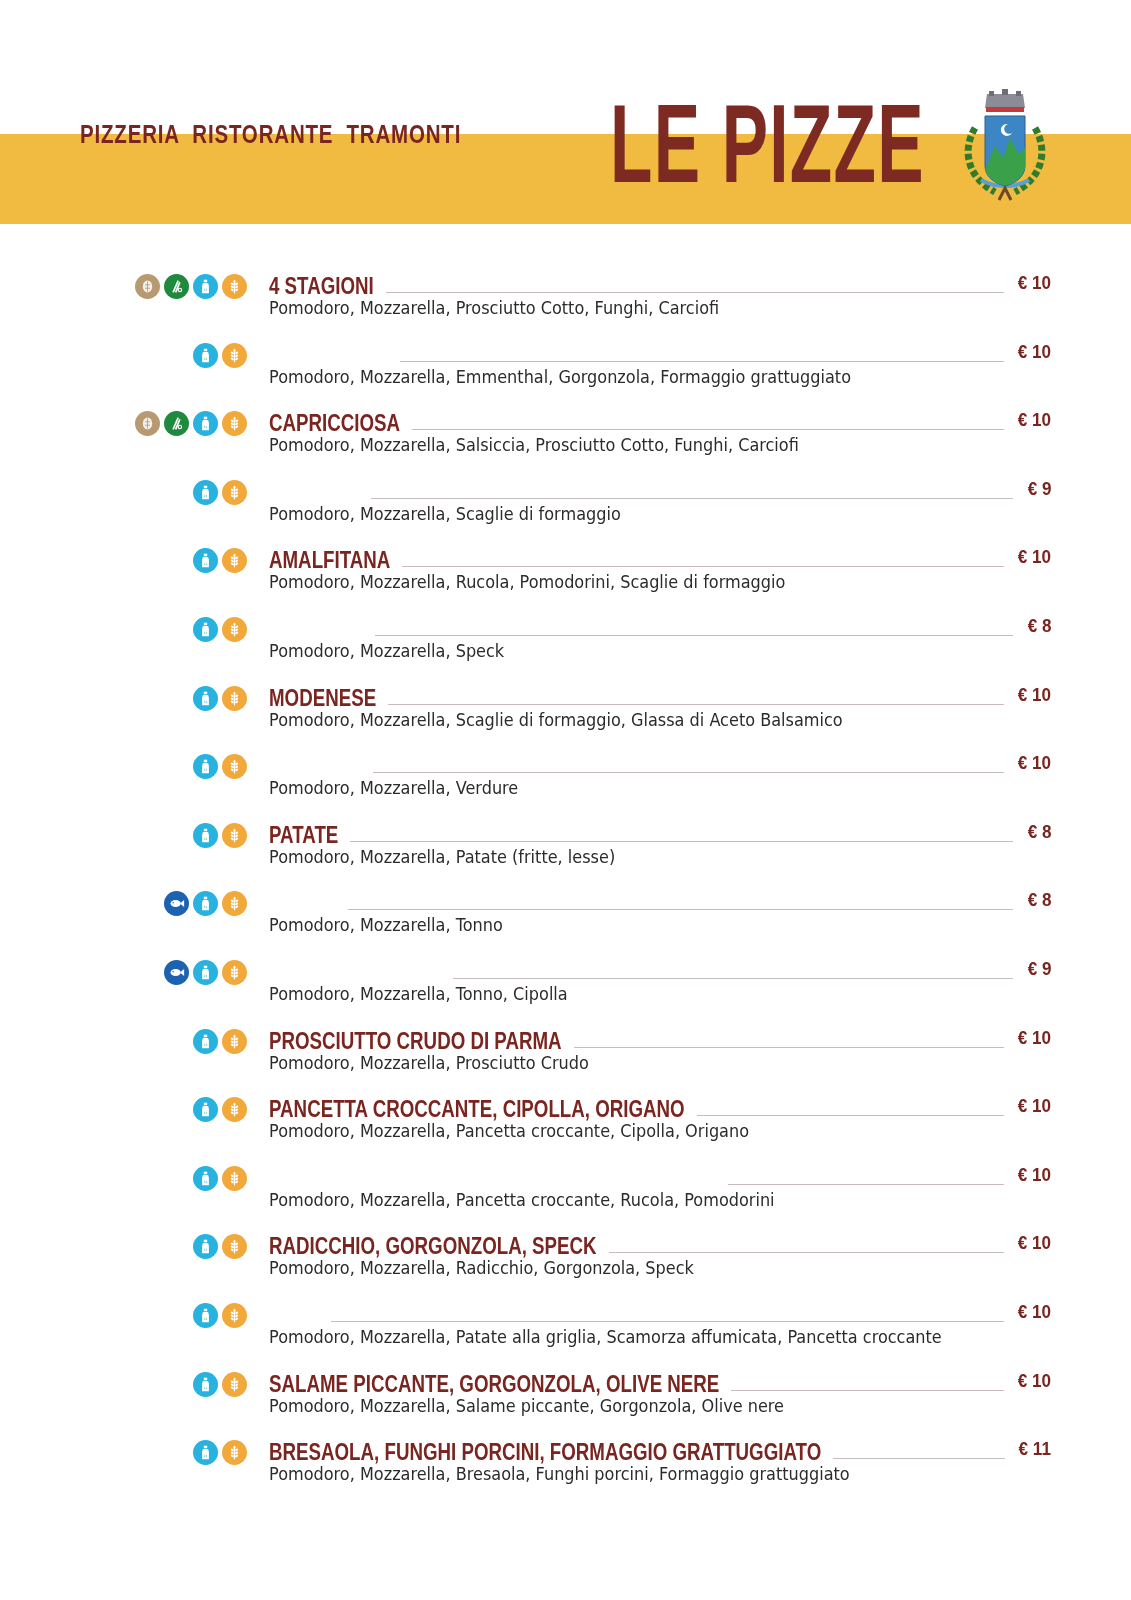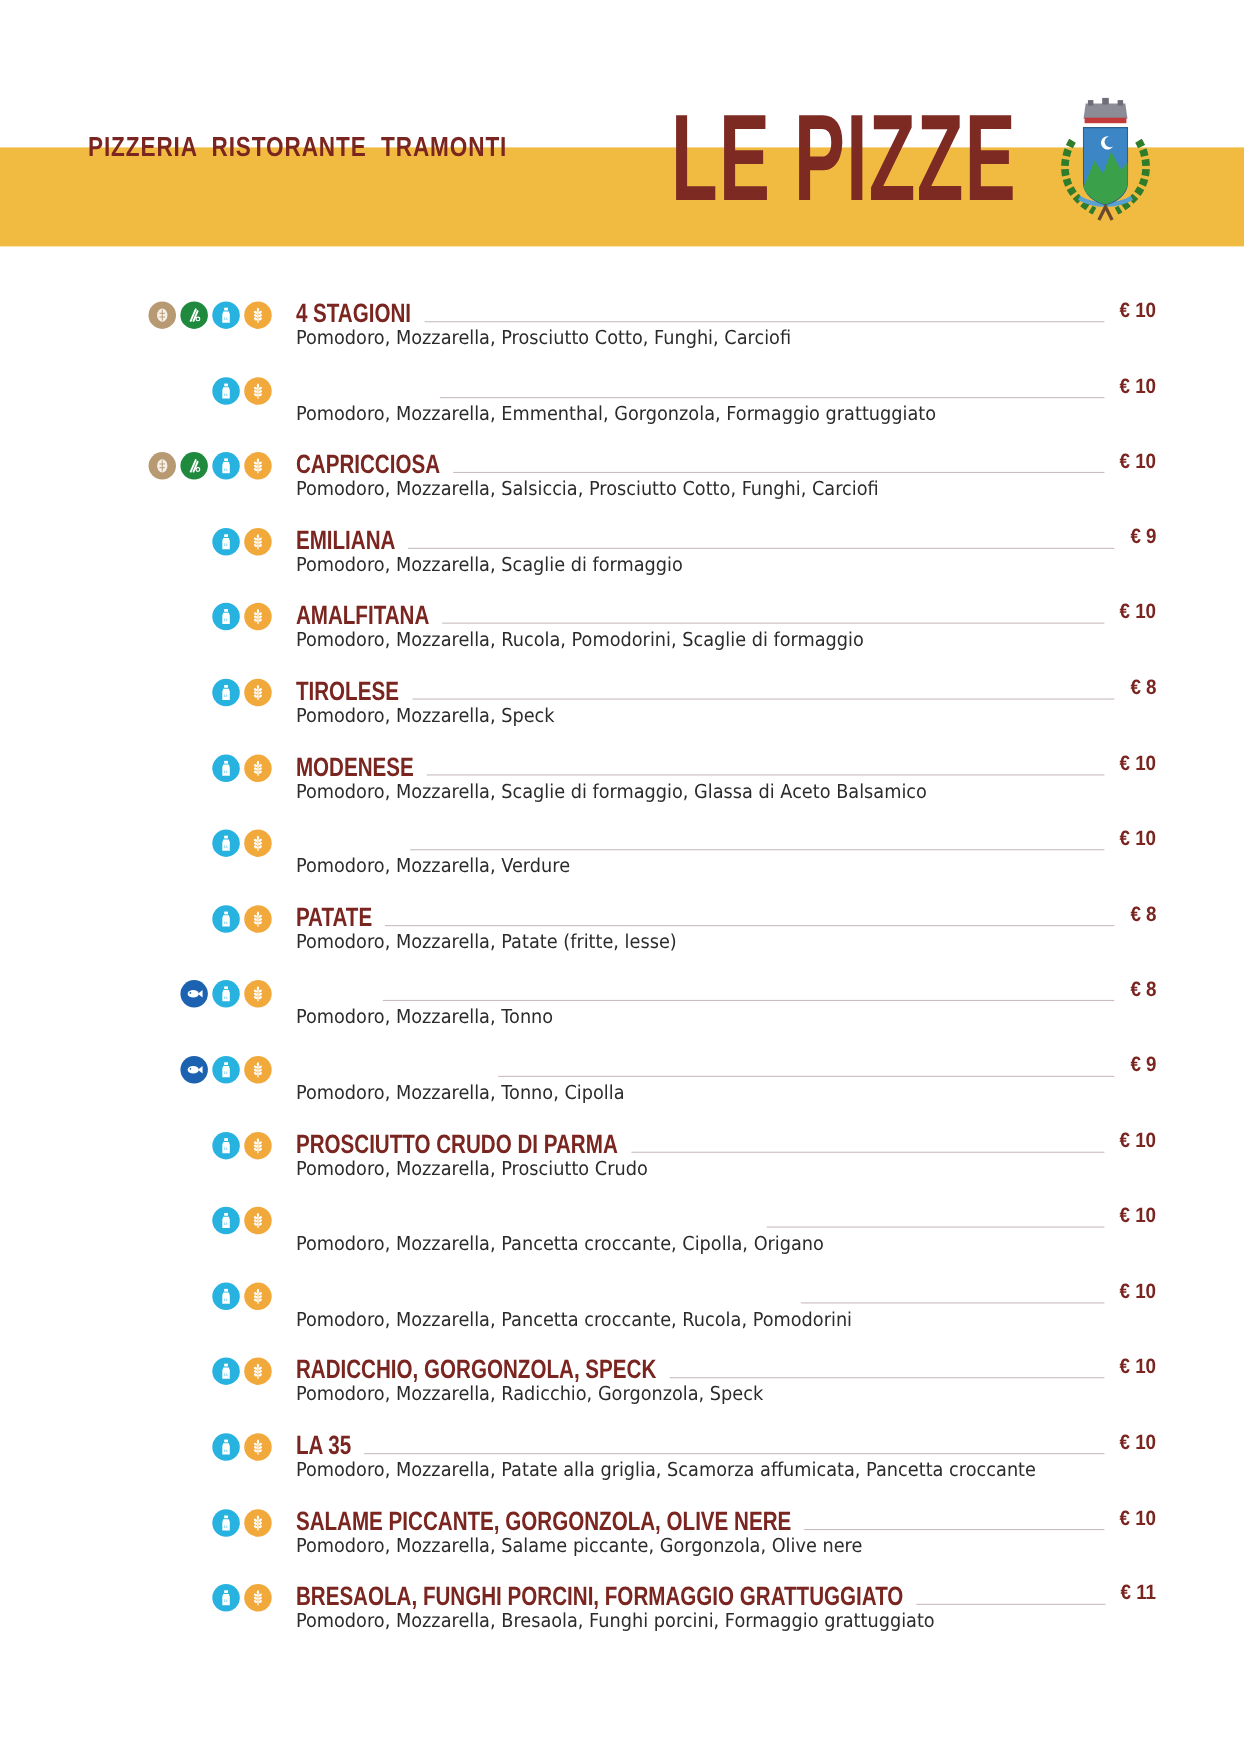--- a/index.html
+++ b/index.html
@@ -200,23 +200,20 @@
             <ellipse cx="7.5" cy="7" rx="2" ry="1.3" fill="#fff" transform="rotate(35 7.5 7)"></ellipse>
             <ellipse cx="12.5" cy="7" rx="2" ry="1.3" fill="#fff" transform="rotate(-35 12.5 7)"></ellipse>
             <ellipse cx="7.5" cy="10.5" rx="2" ry="1.3" fill="#fff" transform="rotate(35 7.5 10.5)"></ellipse>
             <ellipse cx="12.5" cy="10.5" rx="2" ry="1.3" fill="#fff" transform="rotate(-35 12.5 10.5)"></ellipse>
             <ellipse cx="7.5" cy="14" rx="2" ry="1.3" fill="#fff" transform="rotate(35 7.5 14)"></ellipse>
             <ellipse cx="12.5" cy="14" rx="2" ry="1.3" fill="#fff" transform="rotate(-35 12.5 14)"></ellipse>
             <ellipse cx="10" cy="4" rx="1.2" ry="2" fill="#fff"></ellipse>
           </svg>
         </span>
       </div>
-    <div class="name-row">
-      <span class="name">EMILIANA</span>
-    </div>
     <div class="leader" style="left: 371.48px; width: 641.74px;"></div>
     <div class="price">€ 9</div>
     <div class="desc">Pomodoro, Mozzarella, Scaglie di formaggio</div>
   </div>
     <div class="item">
     <div class="icons">
         <span class="ic" style="background: rgb(39, 178, 223);">
           <svg viewBox="0 0 20 20">
             <rect x="8" y="2" width="4" height="3" fill="#fff"></rect>
             <path d="M7 6 L13 6 L14 9 L14 18 L6 18 L6 9 Z" fill="#fff"></path>
@@ -258,23 +255,20 @@
             <ellipse cx="7.5" cy="7" rx="2" ry="1.3" fill="#fff" transform="rotate(35 7.5 7)"></ellipse>
             <ellipse cx="12.5" cy="7" rx="2" ry="1.3" fill="#fff" transform="rotate(-35 12.5 7)"></ellipse>
             <ellipse cx="7.5" cy="10.5" rx="2" ry="1.3" fill="#fff" transform="rotate(35 7.5 10.5)"></ellipse>
             <ellipse cx="12.5" cy="10.5" rx="2" ry="1.3" fill="#fff" transform="rotate(-35 12.5 10.5)"></ellipse>
             <ellipse cx="7.5" cy="14" rx="2" ry="1.3" fill="#fff" transform="rotate(35 7.5 14)"></ellipse>
             <ellipse cx="12.5" cy="14" rx="2" ry="1.3" fill="#fff" transform="rotate(-35 12.5 14)"></ellipse>
             <ellipse cx="10" cy="4" rx="1.2" ry="2" fill="#fff"></ellipse>
           </svg>
         </span>
       </div>
-    <div class="name-row">
-      <span class="name">TIROLESE</span>
-    </div>
     <div class="leader" style="left: 374.612px; width: 638.608px;"></div>
     <div class="price">€ 8</div>
     <div class="desc">Pomodoro, Mozzarella, Speck</div>
   </div>
     <div class="item">
     <div class="icons">
         <span class="ic" style="background: rgb(39, 178, 223);">
           <svg viewBox="0 0 20 20">
             <rect x="8" y="2" width="4" height="3" fill="#fff"></rect>
             <path d="M7 6 L13 6 L14 9 L14 18 L6 18 L6 9 Z" fill="#fff"></path>
@@ -466,20 +460,23 @@
             <ellipse cx="7.5" cy="7" rx="2" ry="1.3" fill="#fff" transform="rotate(35 7.5 7)"></ellipse>
             <ellipse cx="12.5" cy="7" rx="2" ry="1.3" fill="#fff" transform="rotate(-35 12.5 7)"></ellipse>
             <ellipse cx="7.5" cy="10.5" rx="2" ry="1.3" fill="#fff" transform="rotate(35 7.5 10.5)"></ellipse>
             <ellipse cx="12.5" cy="10.5" rx="2" ry="1.3" fill="#fff" transform="rotate(-35 12.5 10.5)"></ellipse>
             <ellipse cx="7.5" cy="14" rx="2" ry="1.3" fill="#fff" transform="rotate(35 7.5 14)"></ellipse>
             <ellipse cx="12.5" cy="14" rx="2" ry="1.3" fill="#fff" transform="rotate(-35 12.5 14)"></ellipse>
             <ellipse cx="10" cy="4" rx="1.2" ry="2" fill="#fff"></ellipse>
           </svg>
         </span>
       </div>
+    <div class="name-row">
+      <span class="name">PANCETTA  CROCCANTE, CIPOLLA, ORIGANO</span>
+    </div>
     <div class="leader" style="left: 696.642px; width: 307.072px;"></div>
     <div class="price">€ 10</div>
     <div class="desc">Pomodoro, Mozzarella, Pancetta croccante, Cipolla, Origano</div>
   </div>
     <div class="item">
     <div class="icons">
         <span class="ic" style="background: rgb(39, 178, 223);">
           <svg viewBox="0 0 20 20">
             <rect x="8" y="2" width="4" height="3" fill="#fff"></rect>
             <path d="M7 6 L13 6 L14 9 L14 18 L6 18 L6 9 Z" fill="#fff"></path>
@@ -547,23 +544,20 @@
             <ellipse cx="7.5" cy="7" rx="2" ry="1.3" fill="#fff" transform="rotate(35 7.5 7)"></ellipse>
             <ellipse cx="12.5" cy="7" rx="2" ry="1.3" fill="#fff" transform="rotate(-35 12.5 7)"></ellipse>
             <ellipse cx="7.5" cy="10.5" rx="2" ry="1.3" fill="#fff" transform="rotate(35 7.5 10.5)"></ellipse>
             <ellipse cx="12.5" cy="10.5" rx="2" ry="1.3" fill="#fff" transform="rotate(-35 12.5 10.5)"></ellipse>
             <ellipse cx="7.5" cy="14" rx="2" ry="1.3" fill="#fff" transform="rotate(35 7.5 14)"></ellipse>
             <ellipse cx="12.5" cy="14" rx="2" ry="1.3" fill="#fff" transform="rotate(-35 12.5 14)"></ellipse>
             <ellipse cx="10" cy="4" rx="1.2" ry="2" fill="#fff"></ellipse>
           </svg>
         </span>
       </div>
-    <div class="name-row">
-      <span class="name">LA 35</span>
-    </div>
     <div class="leader" style="left: 331.286px; width: 672.428px;"></div>
     <div class="price">€ 10</div>
     <div class="desc">Pomodoro, Mozzarella, Patate alla griglia, Scamorza affumicata, Pancetta croccante</div>
   </div>
     <div class="item">
     <div class="icons">
         <span class="ic" style="background: rgb(39, 178, 223);">
           <svg viewBox="0 0 20 20">
             <rect x="8" y="2" width="4" height="3" fill="#fff"></rect>
             <path d="M7 6 L13 6 L14 9 L14 18 L6 18 L6 9 Z" fill="#fff"></path>

